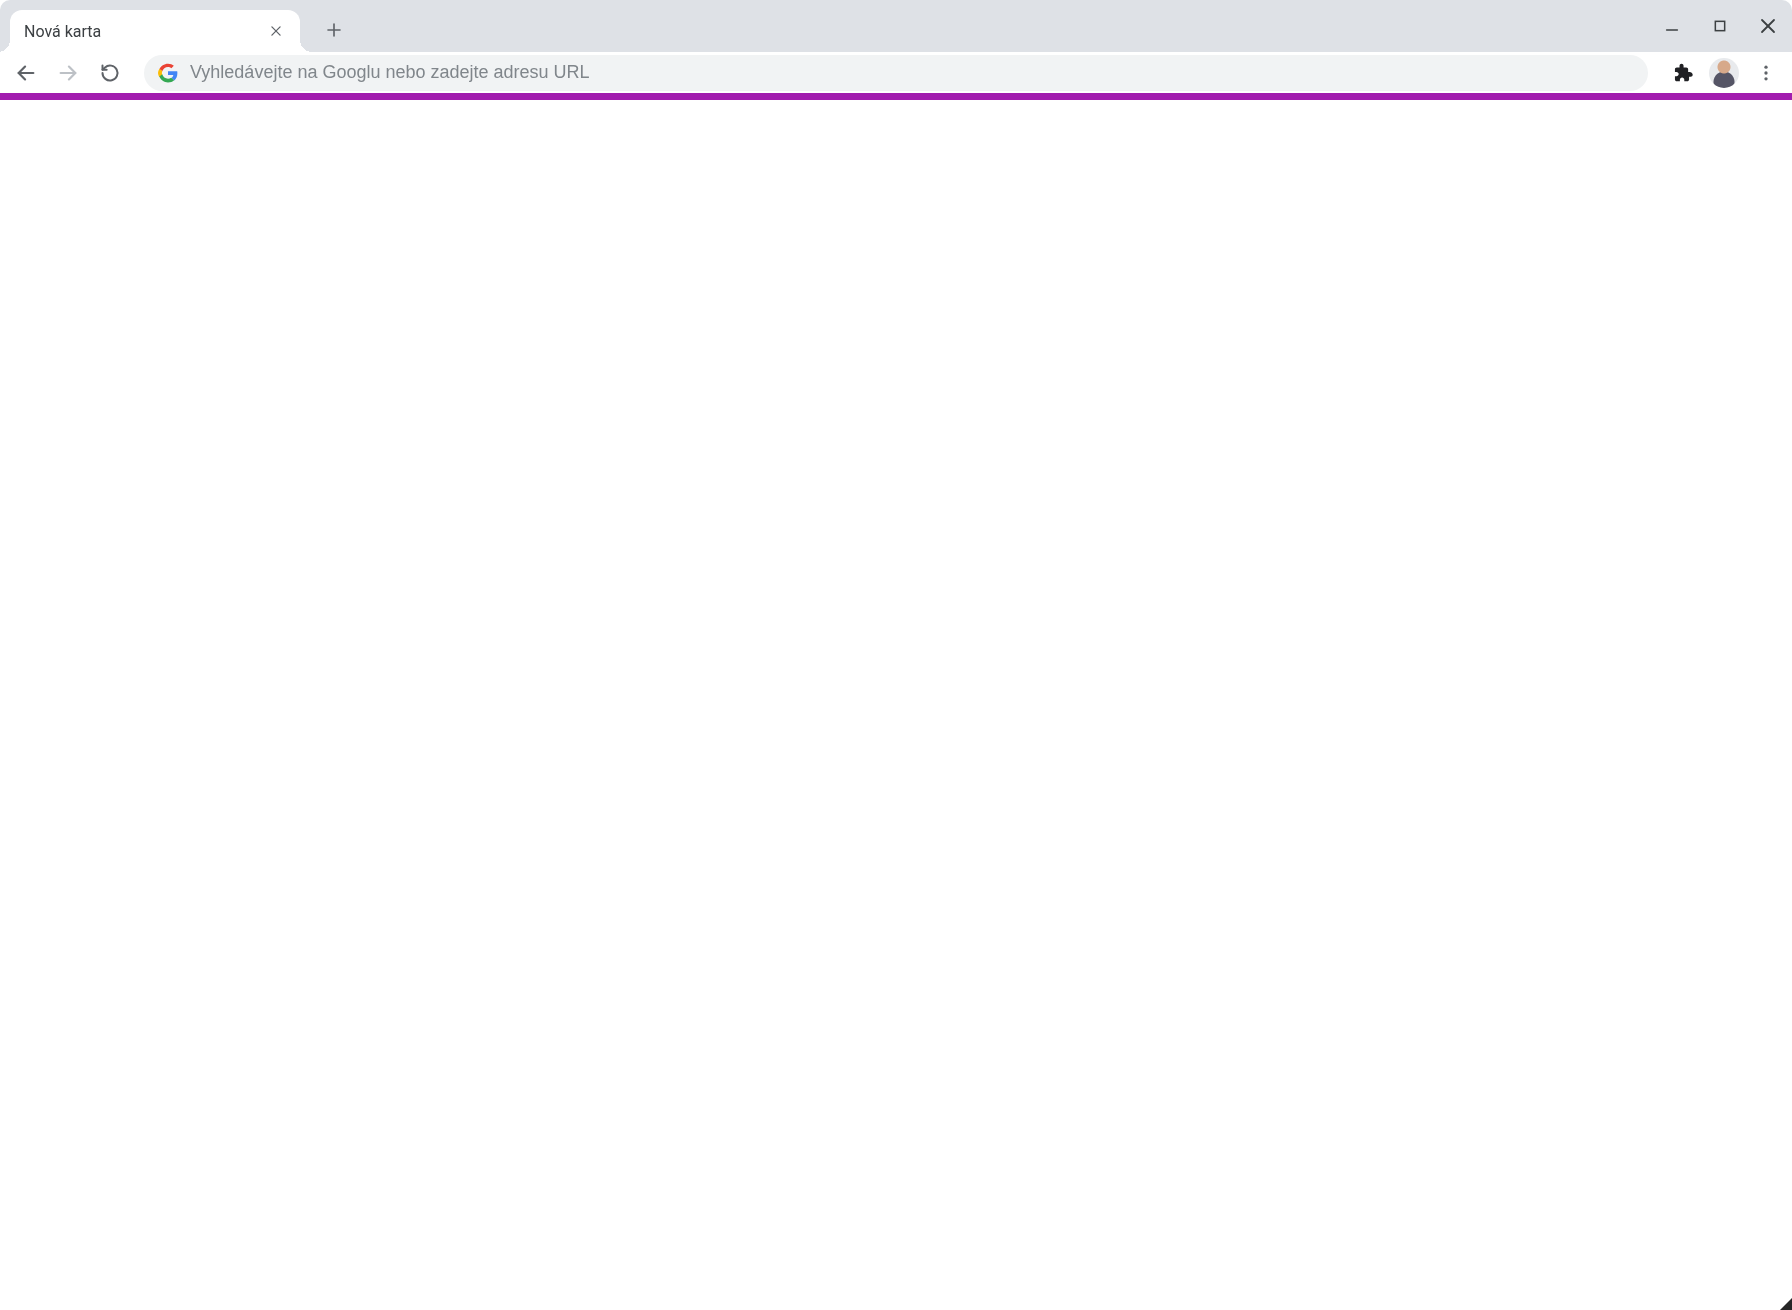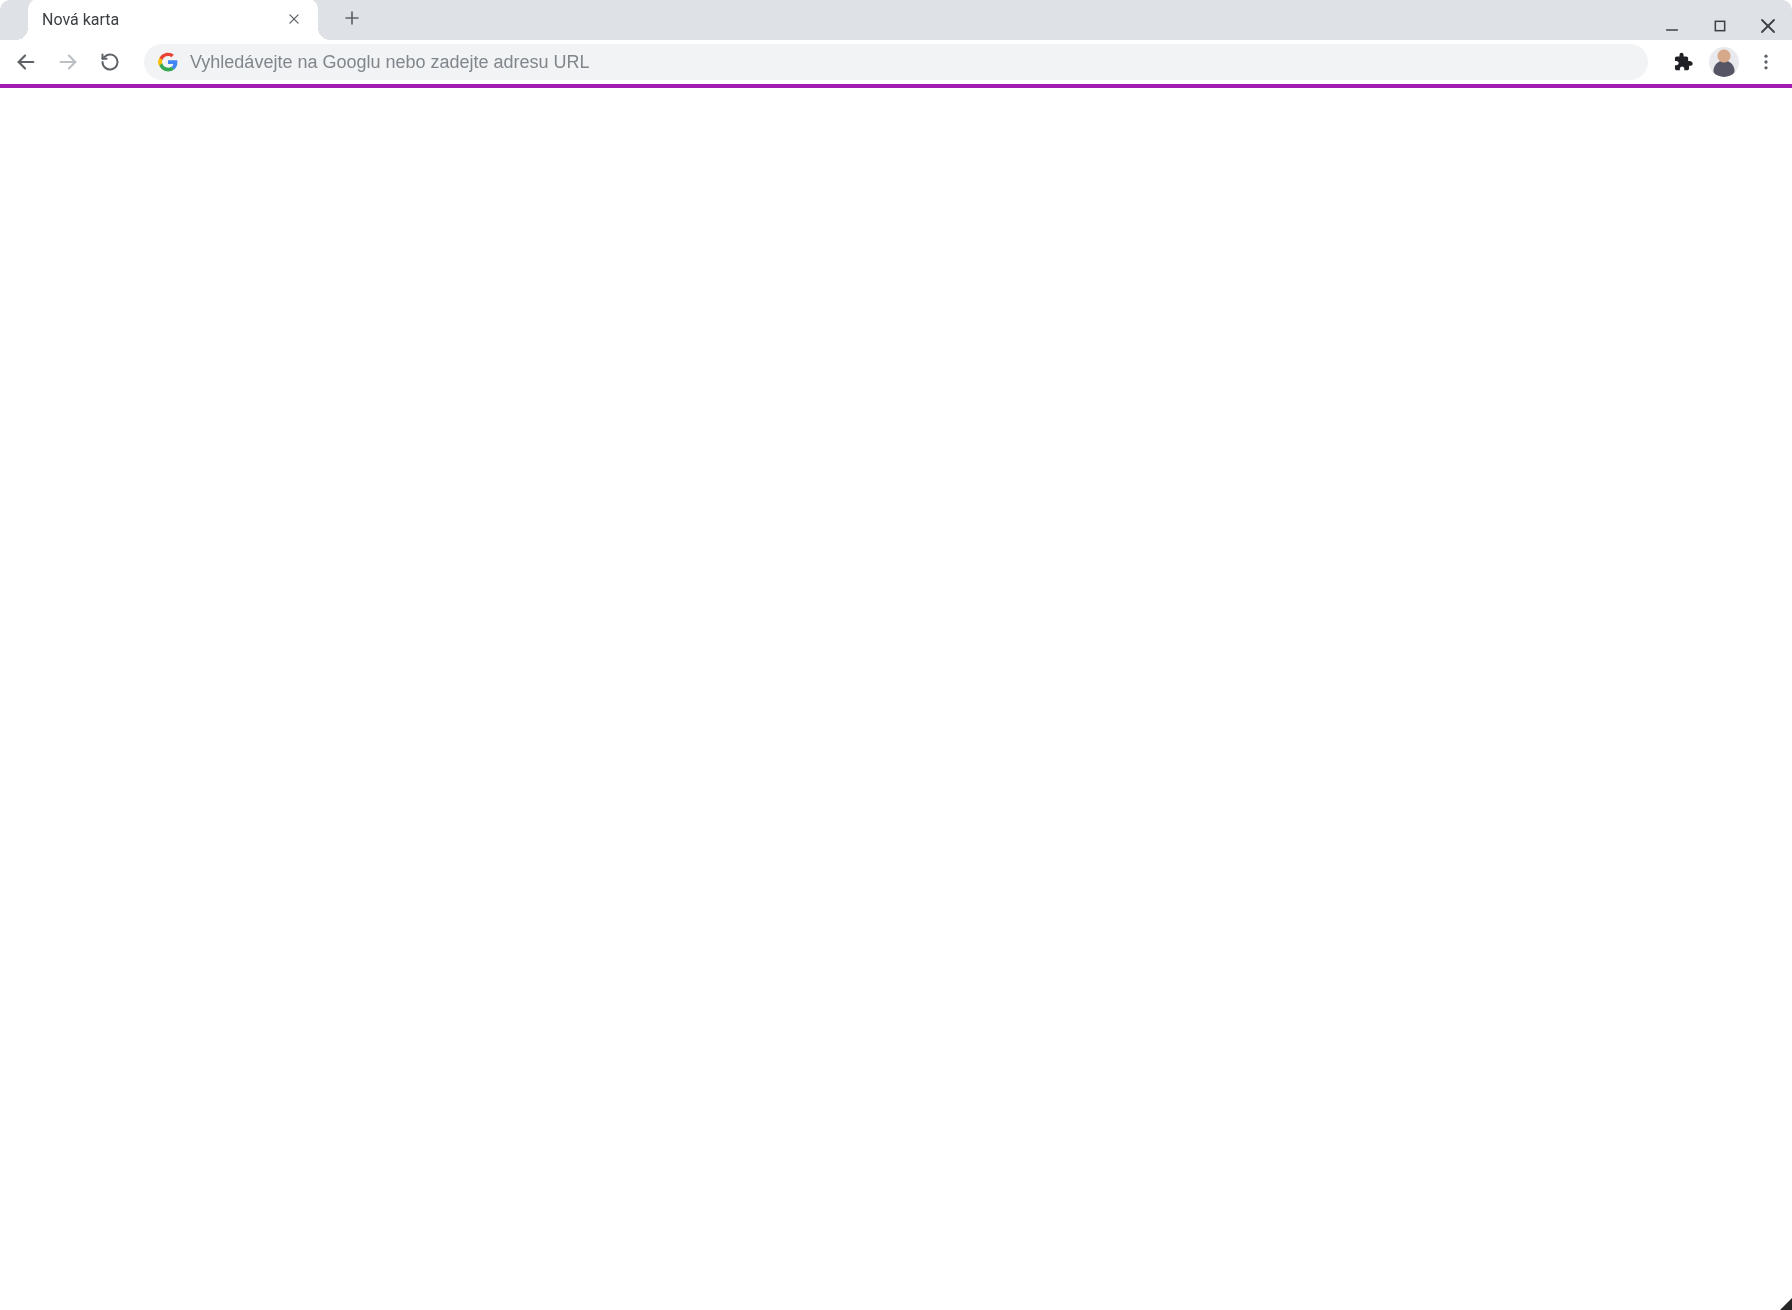--- a/index.html
+++ b/index.html
@@ -1,24 +1,24 @@
 <!DOCTYPE html>
 <html><head>
 <meta charset="utf-8">
 <style>
 * { box-sizing: border-box; margin: 0; padding: 0; }
 html, body { width: 1792px; height: 1310px; font-family: "Segoe UI", Roboto, Arial, sans-serif; background: #fff; overflow: hidden; border-radius: 10px; }
 
 
 .tabstrip {
-  height: 40px;
+  height: 52px;
   background: #dee1e6;
   display: flex;
   align-items: flex-end;
-  padding-left: 28px;
+  padding-left: 10px;
   position: relative;
 }
 .tab {
   height: 42px;
   width: 290px;
   background: #fff;
   border-top-left-radius: 12px;
   border-top-right-radius: 12px;
   display: flex;
   align-items: center;
@@ -65,21 +65,21 @@
 }
 
 
 .toolbar {
   height: 48px;
   background: #fff;
   display: flex;
   align-items: center;
   padding: 0 8px;
   gap: 6px;
-  border-bottom: 4px solid #a21caf;
+  border-bottom: 7px solid #a21caf;
 }
 .nav-btn {
   width: 36px; height: 36px; display: flex; align-items: center; justify-content: center;
   border-radius: 50%; cursor: pointer; color: #5f6368;
 }
 .nav-btn.disabled { color: #bdc1c6; cursor: default; }
 
 .omnibox-wrap { flex: 1; display: flex; align-items: center; padding: 0 10px; }
 .omnibox {
   flex: 1; height: 36px; background: #f1f3f4; border-radius: 18px;

